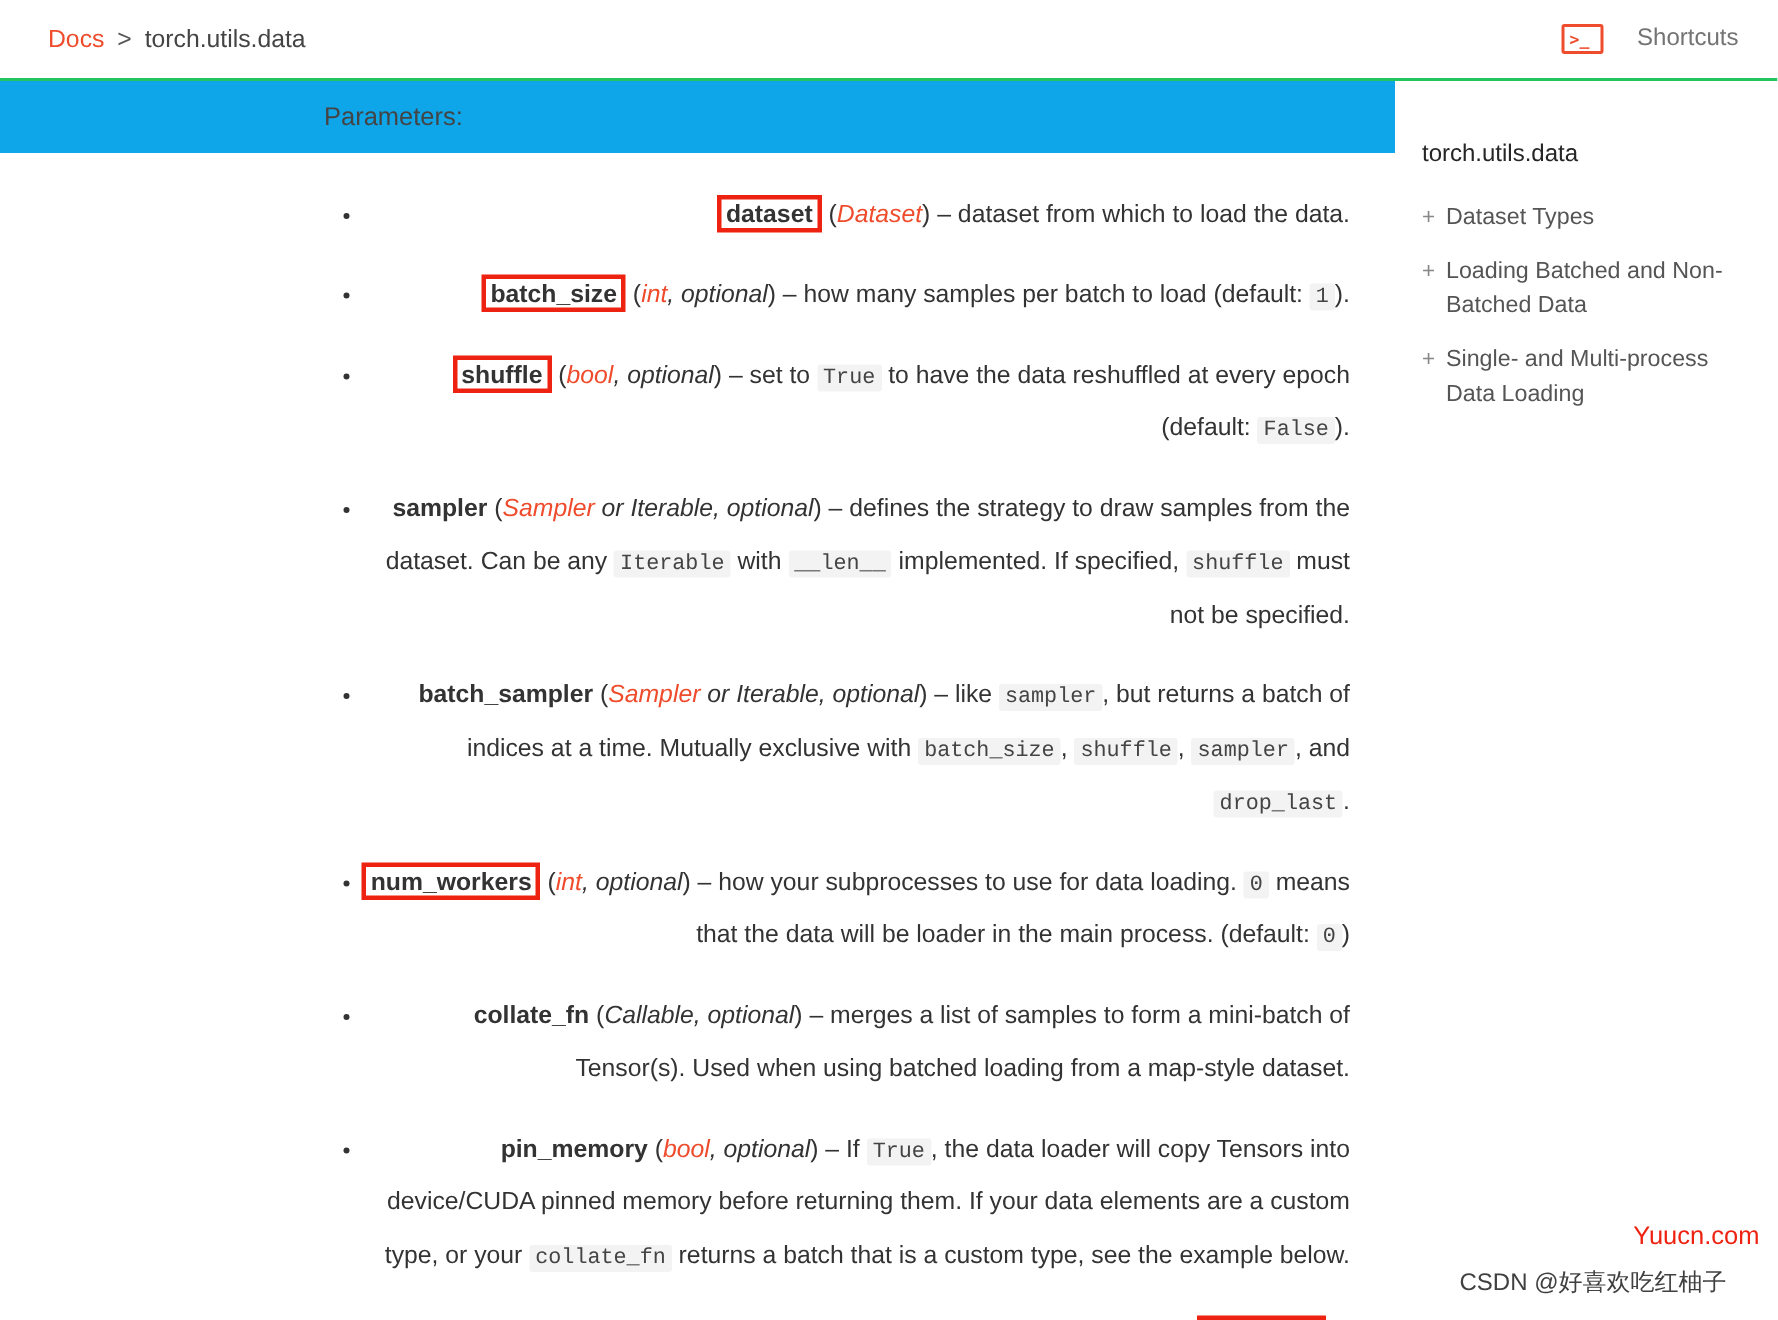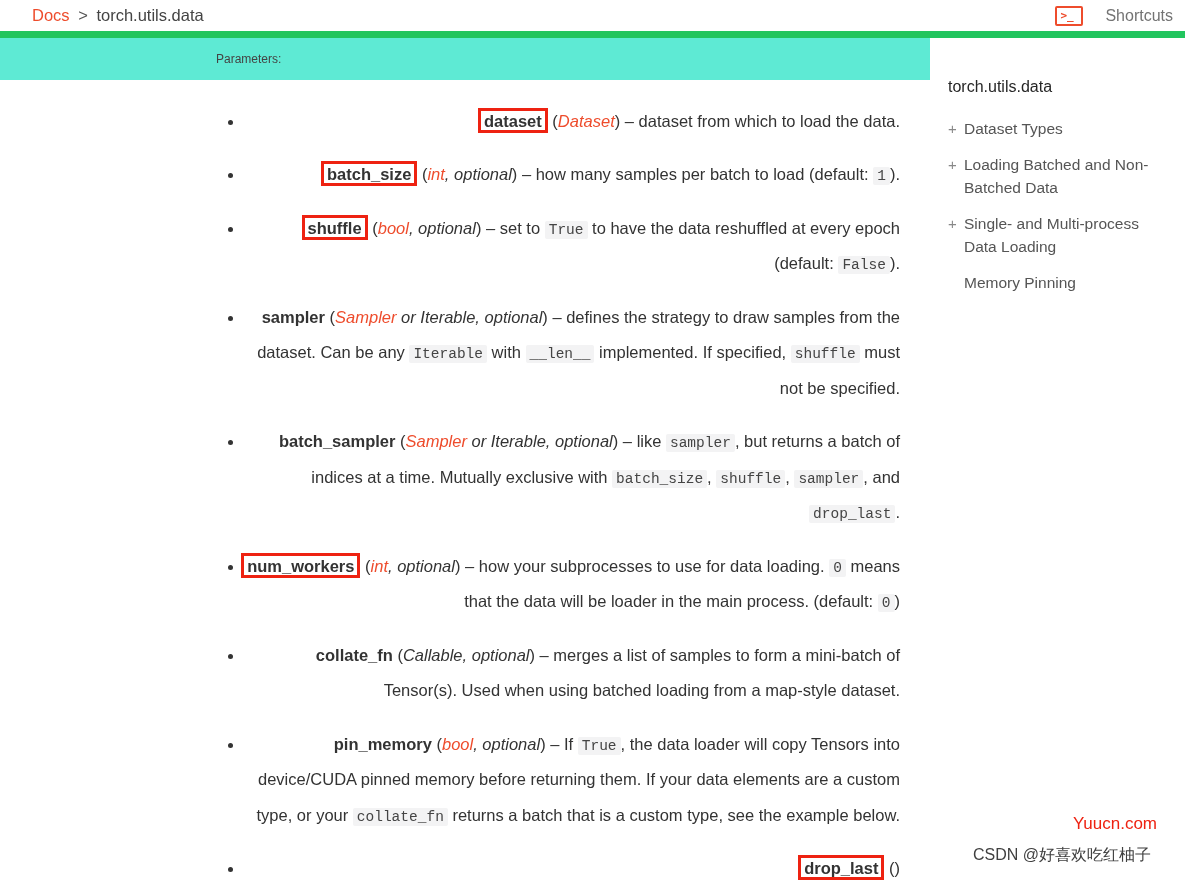--- a/index.html
+++ b/index.html
@@ -10,23 +10,23 @@
     background: #fff;
     width: 1185px;
     height: 880px;
     overflow: hidden;
     position: relative;
   }
   .topbar {
     display: flex;
     align-items: center;
     justify-content: space-between;
-    padding: 10px 12px 10px 32px;
-    border-bottom: 7px solid #22c55e;
-    height: 38px;
+    padding: 10px 26px 10px 32px;
+    border-bottom: 2px solid #22c55e;
+    height: 54px;
   }
   .crumbs { font-size: 16.5px; }
   .crumbs a { color: #ee4c2c; text-decoration: none; }
   .crumbs .sep { color: #555; margin: 0 4px; }
   .crumbs .cur { color: #444; }
   .shortcuts { display: flex; align-items: center; gap: 22px; }
   .shortcuts-label { color: #737373; font-size: 16px; }
   .terminal-icon {
     width: 28px; height: 20px; border: 2px solid #ee4c2c; border-radius: 2px;
     display: inline-flex; align-items: center; justify-content: flex-start;
@@ -35,23 +35,23 @@
   }
   .layout { display: flex; }
   .main { flex: 0 0 930px; }
   .sidebar { flex: 1; padding: 40px 18px 0 18px; font-size: 15.5px; }
   .sidebar-title { font-weight: 400; color: #262626; margin-bottom: 22px; font-size: 16px; }
   .sb-item { display: flex; align-items: flex-start; margin-bottom: 14px; color: #555; line-height: 1.45; }
   .sb-plus { width: 16px; flex: 0 0 16px; color: #888; font-size: 15px; }
   .sb-item.nested .line2 { display:block; font-family:monospace; font-size:14px; }
   .sb-link { cursor: pointer; }
   .params-header {
-    background: #5eead4;
+    background: #0ea5e9;
     padding: 14px 0 14px 216px;
-    font-size: 12px;
+    font-size: 17px;
     color: #444;
   }
   ul.params {
     list-style: disc;
     padding: 24px 30px 0 244px;
   }
   ul.params > li {
     margin-bottom: 18px;
     line-height: 2.15;
     font-size: 16.5px;
@@ -66,21 +66,21 @@
   code {
     font-family: "SFMono-Regular", Consolas, "Liberation Mono", Menlo, monospace;
     background: #f3f3f4;
     padding: 1px 4px;
     font-size: 14.5px;
     color: #444;
     border-radius: 2px;
   }
   .sidebar code { background:transparent; padding:0; }
   .wm-right {
-    position: absolute; right: 28px; bottom: 46px;
+    position: absolute; right: 12px; bottom: 46px;
     color: #e21; font-size: 17px; font-weight: 500;
   }
   .wm-csdn {
     position: absolute; right: 34px; bottom: 14px;
     color: #404040; font-size: 16px;
   }
 </style>
 </head>
 <body>
 
@@ -158,21 +158,17 @@
       <span class="sb-link">Dataset Types</span>
     </div>
     <div class="sb-item">
       <span class="sb-plus">+</span>
       <span class="sb-link">Loading Batched and Non-Batched Data</span>
     </div>
     <div class="sb-item">
       <span class="sb-plus">+</span>
       <span class="sb-link">Single- and Multi-process Data Loading</span>
     </div>
-    <div class="sb-item">
-      <span class="sb-plus"></span>
-      <span class="sb-link">Memory Pinning</span>
-    </div>
   </div>
 </div>
 
 <div class="wm-right">Yuucn.com</div>
 <div class="wm-csdn">CSDN @好喜欢吃红柚子</div>
 
 </body></html>

